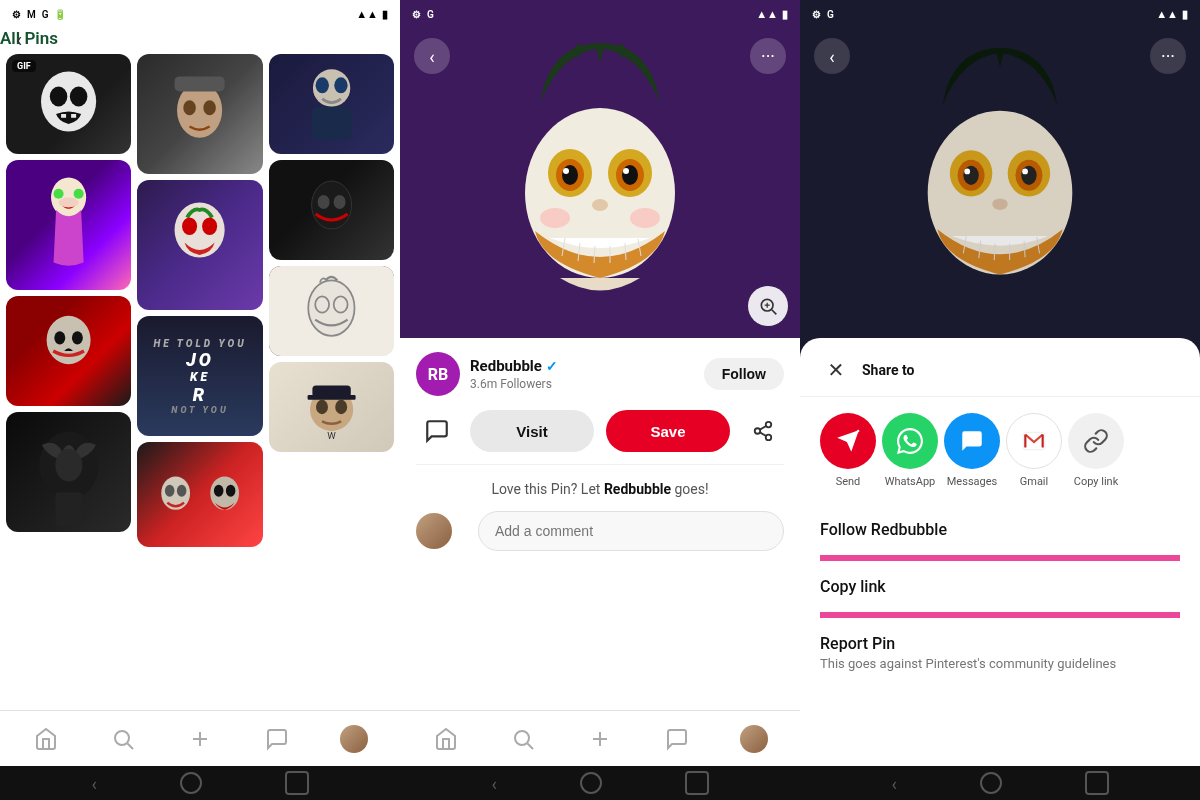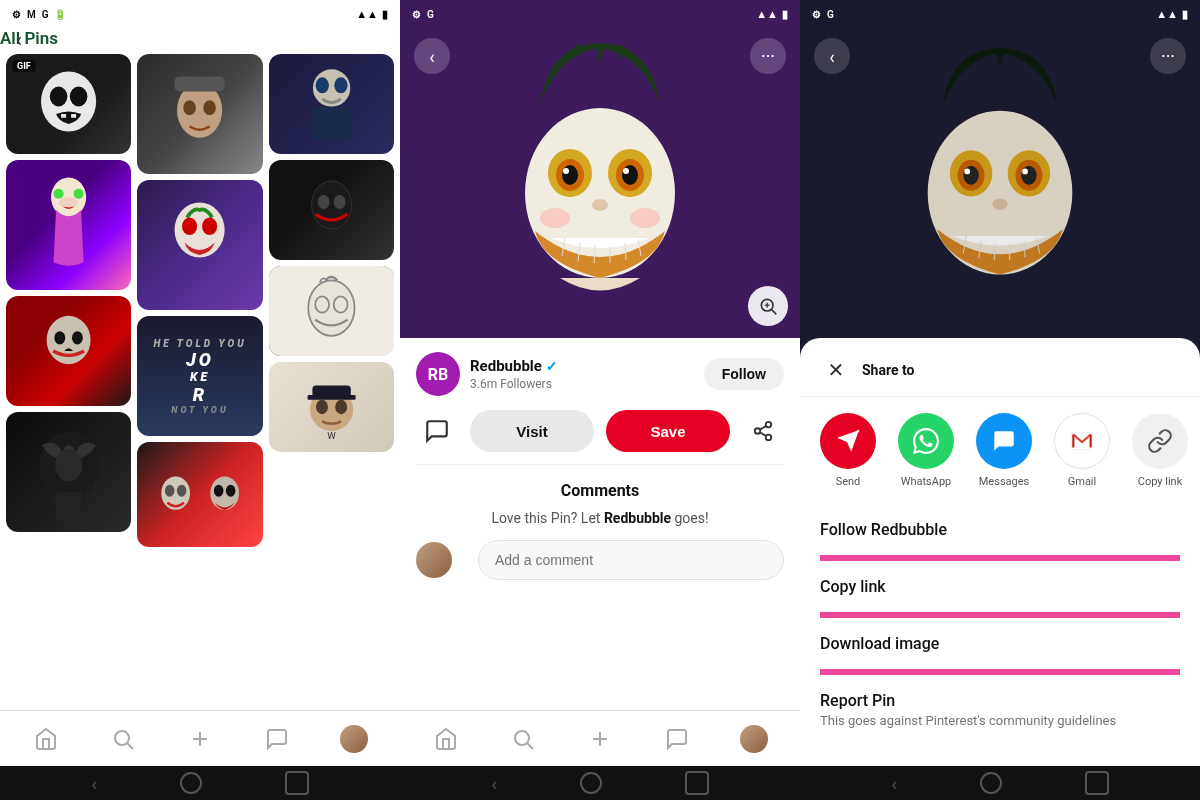--- a/index.html
+++ b/index.html
@@ -426,21 +426,21 @@
     }
     .share-title {
       font-size: 14px;
       font-weight: 700;
       margin-left: 10px;
       color: #111;
     }
 
     .share-icons-row {
       display: flex;
-      gap: 22px;
+      gap: 6px;
       padding: 16px 20px;
       overflow-x: auto;
     }
     .share-icon-item {
       display: flex;
       flex-direction: column;
       align-items: center;
       gap: 6px;
       cursor: pointer;
       min-width: 56px;
@@ -824,21 +824,20 @@
           <circle cx="18" cy="19" r="3" fill="none" stroke="#333" stroke-width="2"></circle>
           <line x1="8.59" y1="13.51" x2="15.42" y2="17.49" stroke="#333" stroke-width="2"></line>
           <line x1="15.41" y1="6.51" x2="8.59" y2="10.49" stroke="#333" stroke-width="2"></line>
         </svg>
       </div>
     </div>
 
     <div class="divider"></div>
 
     <div class="comments-section">
-      <div class="comments-title">Comments</div>
       <div class="love-text">
         <span>Love this Pin? Let </span><strong>Redbubble</strong><span> goes!</span>
       </div>
       <div class="comment-input-row">
         <div class="commenter-avatar" style="background:linear-gradient(135deg,#c0a080,#8b6040);"></div>
         <input class="comment-input" type="text" readonly="" placeholder="Add a comment" style="">
       </div>
     </div>
   </div>
 
@@ -990,23 +989,20 @@
     <div class="share-menu-items">
 
       <div class="share-menu-item">
         <div class="share-menu-item-label">Follow Redbubble</div>
       </div>
 
       <div class="share-menu-item">
         <div class="share-menu-item-label">Copy link</div>
       </div>
 
-      <div class="share-menu-item">
-        <div class="share-menu-item-label">Download image</div>
-      </div>
 
       <div class="share-menu-item">
         <div class="share-menu-item-label">Report Pin</div>
         <div class="share-menu-item-sub">This goes against Pinterest's community guidelines</div>
       </div>
     </div>
   </div>
 
   <div class="home-indicator">
     <span class="hi-back">‹</span>

